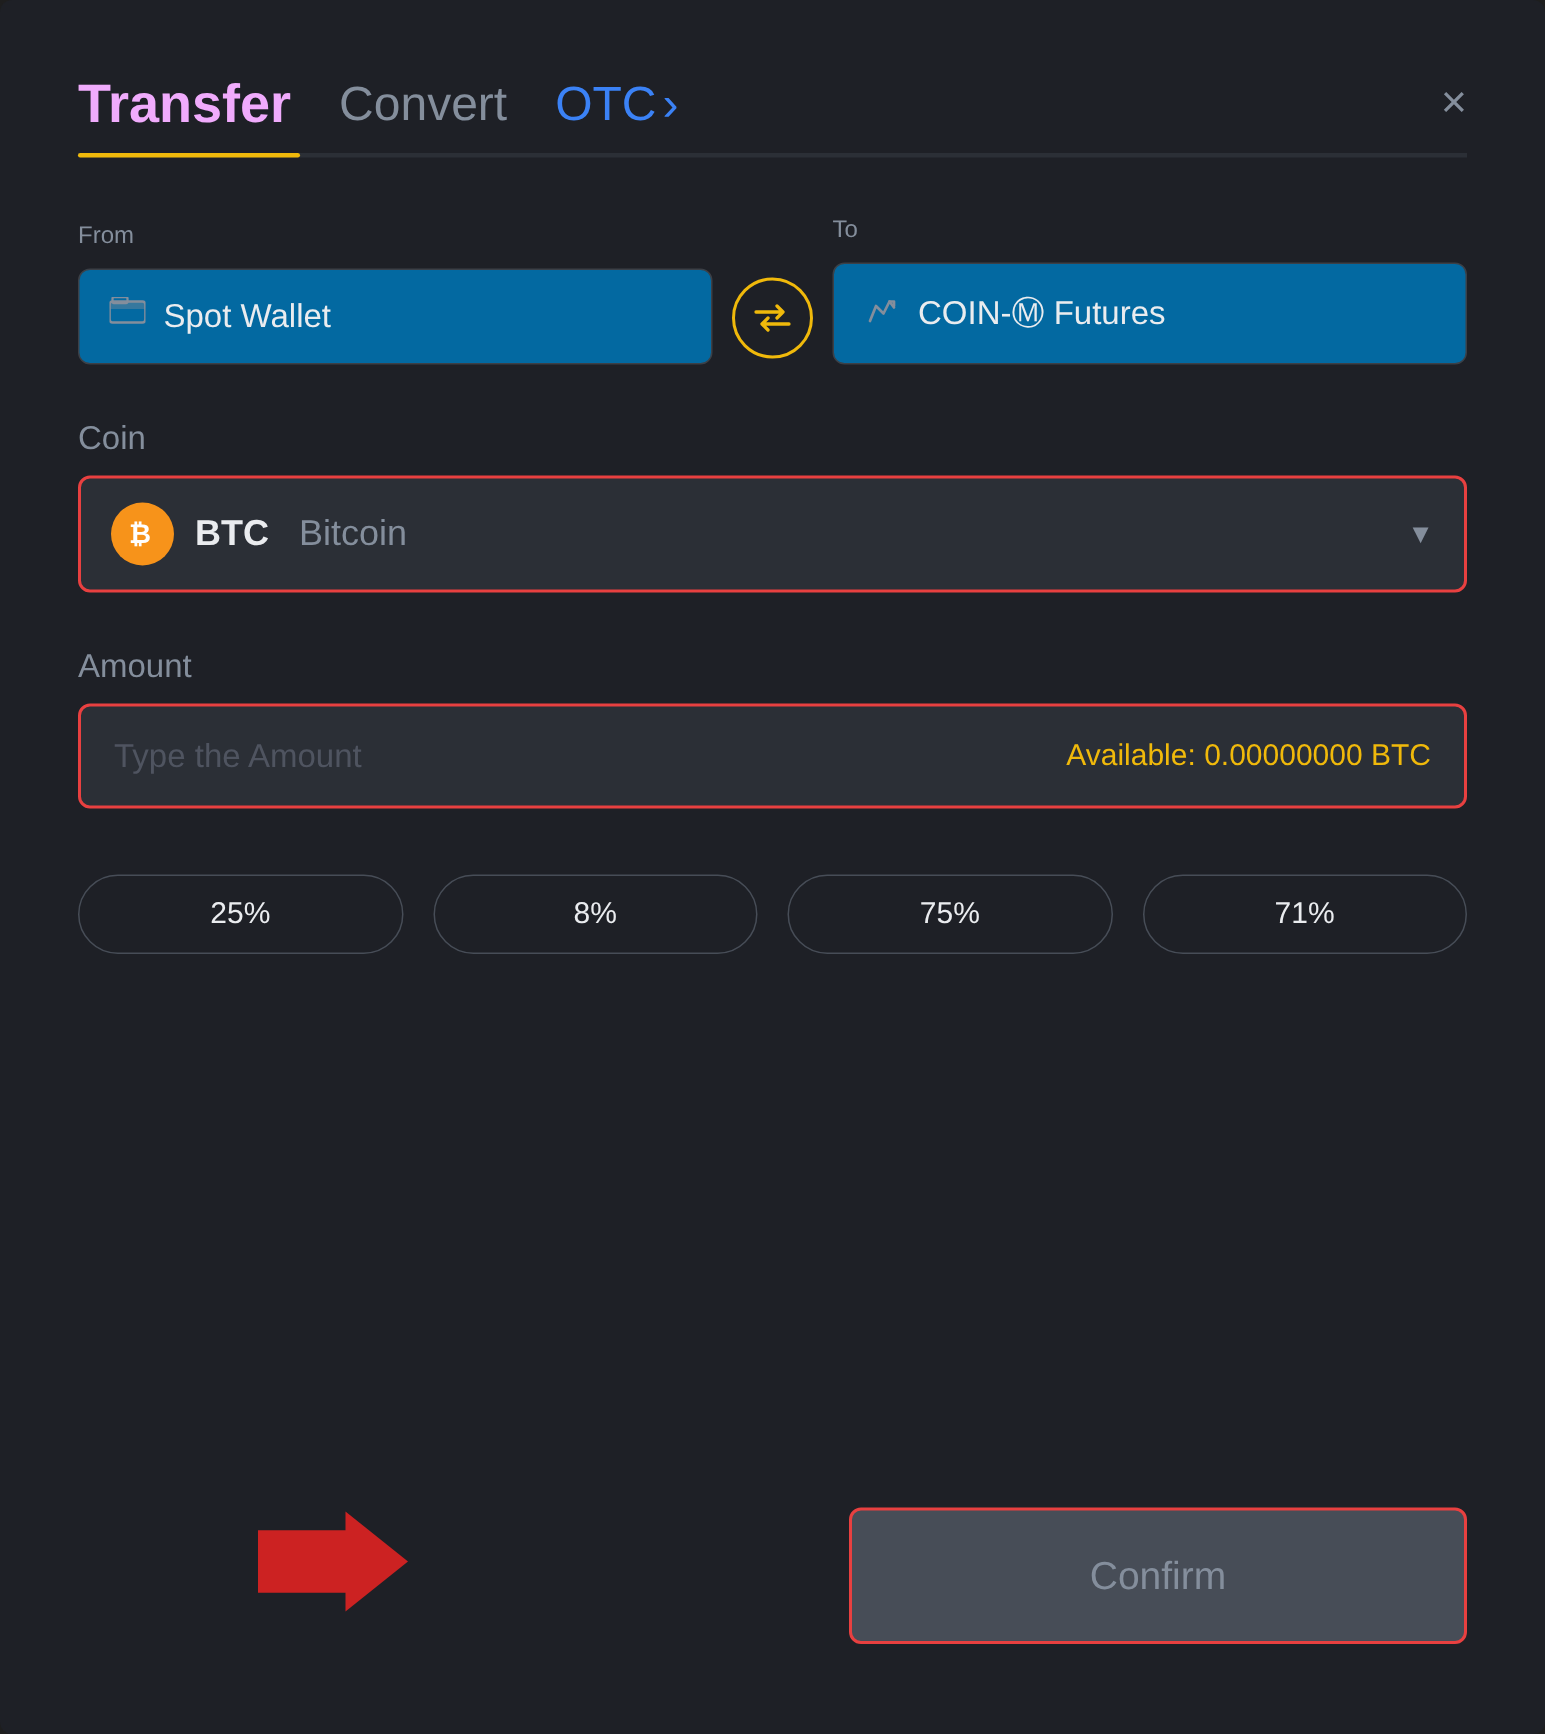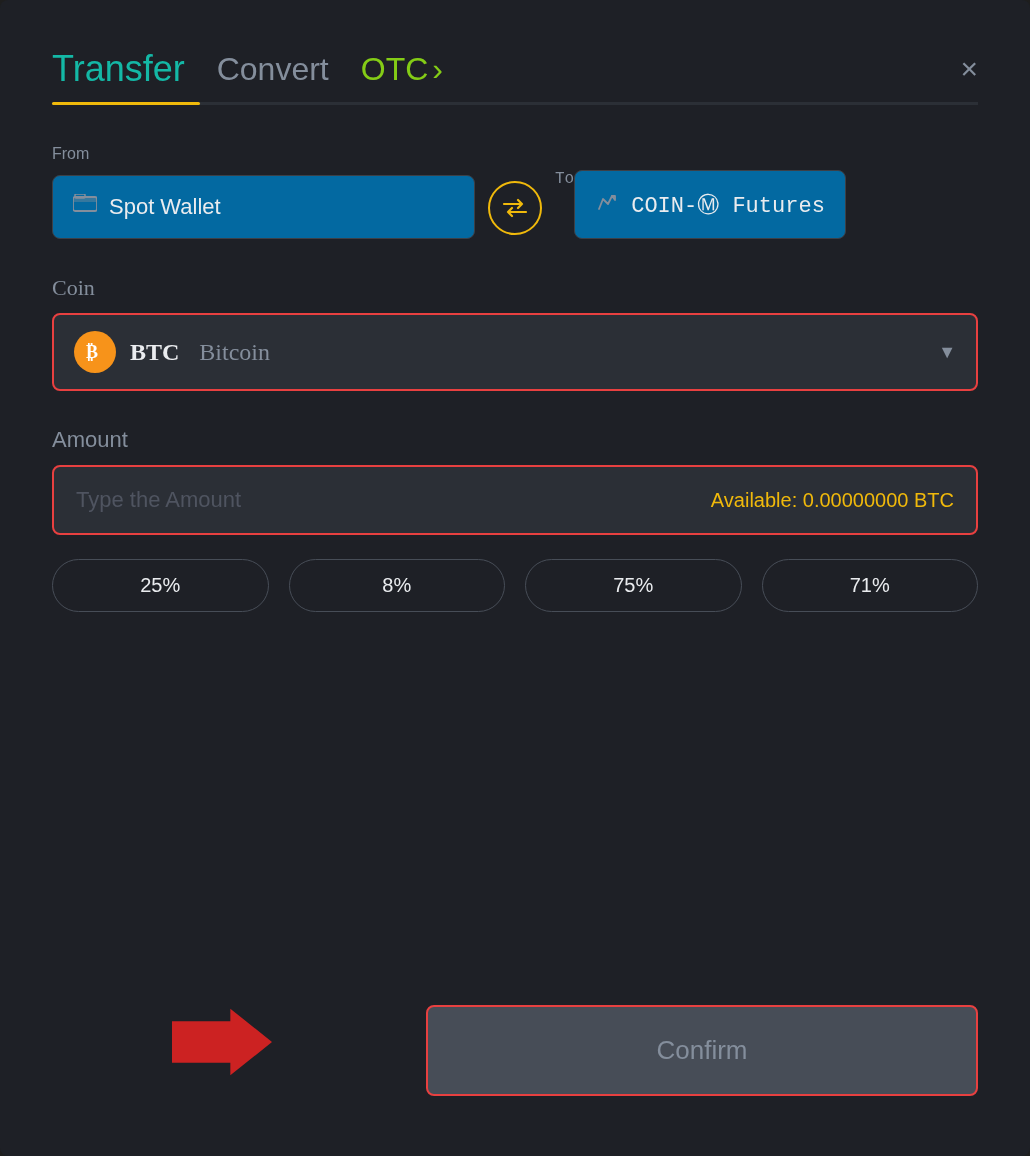--- a/index.html
+++ b/index.html
@@ -24,34 +24,34 @@
 
     
     .header {
       display: flex;
       align-items: center;
       gap: 32px;
       margin-bottom: 0;
     }
     .tab-transfer {
       font-size: 36px;
-      font-weight: 400;
-      color: #14b8a6;
+      font-weight: 700;
+      color: #f0abfc;
       cursor: pointer;
     }
     .tab-convert {
       font-size: 32px;
       font-weight: 400;
       color: #848e9c;
       cursor: pointer;
     }
     .tab-otc {
       font-size: 32px;
       font-weight: 400;
-      color: #84cc16;
+      color: #3b82f6;
       cursor: pointer;
       display: flex;
       align-items: center;
       gap: 4px;
     }
     .close-btn {
       margin-left: auto;
       background: none;
       border: none;
       color: #848e9c;
@@ -93,22 +93,21 @@
       margin-bottom: 12px;
     }
     .from-col {
       flex: 1;
       display: flex;
       flex-direction: column;
     }
     .to-col {
       flex: 1;
       display: flex;
-      flex-direction: row;
-      font-family: Liberation Mono, monospace;
+      flex-direction: column;
     }
     .wallet-box {
       background: #0369a1;
       border: 1px solid #3c4047;
       border-radius: 8px;
       padding: 18px 20px;
       display: flex;
       align-items: center;
       gap: 12px;
       color: #eaecef;
@@ -142,21 +141,20 @@
       font-size: 22px;
       cursor: pointer;
       display: flex;
       align-items: center;
       justify-content: center;
     }
 
     
     .coin-section {
       margin-bottom: 36px;
-      font-family: Liberation Serif, serif;
     }
     .section-label {
       font-size: 22px;
       color: #848e9c;
       margin-bottom: 12px;
     }
     .coin-selector {
       background: #2b2f36;
       border: 2.5px solid #e84040;
       border-radius: 8px;
@@ -192,21 +190,21 @@
       margin-left: 6px;
     }
     .coin-chevron {
       margin-left: auto;
       color: #848e9c;
       font-size: 18px;
     }
 
     
     .amount-section {
-      margin-bottom: 24px;
+      margin-bottom: 44px;
     }
     .amount-box {
       background: #2b2f36;
       border: 2.5px solid #e84040;
       border-radius: 8px;
       padding: 20px 22px;
       display: flex;
       align-items: center;
       justify-content: space-between;
     }
@@ -252,21 +250,21 @@
     .arrow-container {
       position: absolute;
       left: 120px;
       bottom: 10px;
     }
     .arrow-svg {
       width: 100px;
       height: 80px;
     }
     .confirm-btn {
-      width: 552px;
+      width: 412px;
       padding: 28px 0;
       background: #474d57;
       border: 2.5px solid #e84040;
       border-radius: 8px;
       color: #848e9c;
       font-size: 26px;
       font-weight: 500;
       cursor: pointer;
       text-align: center;
     }

